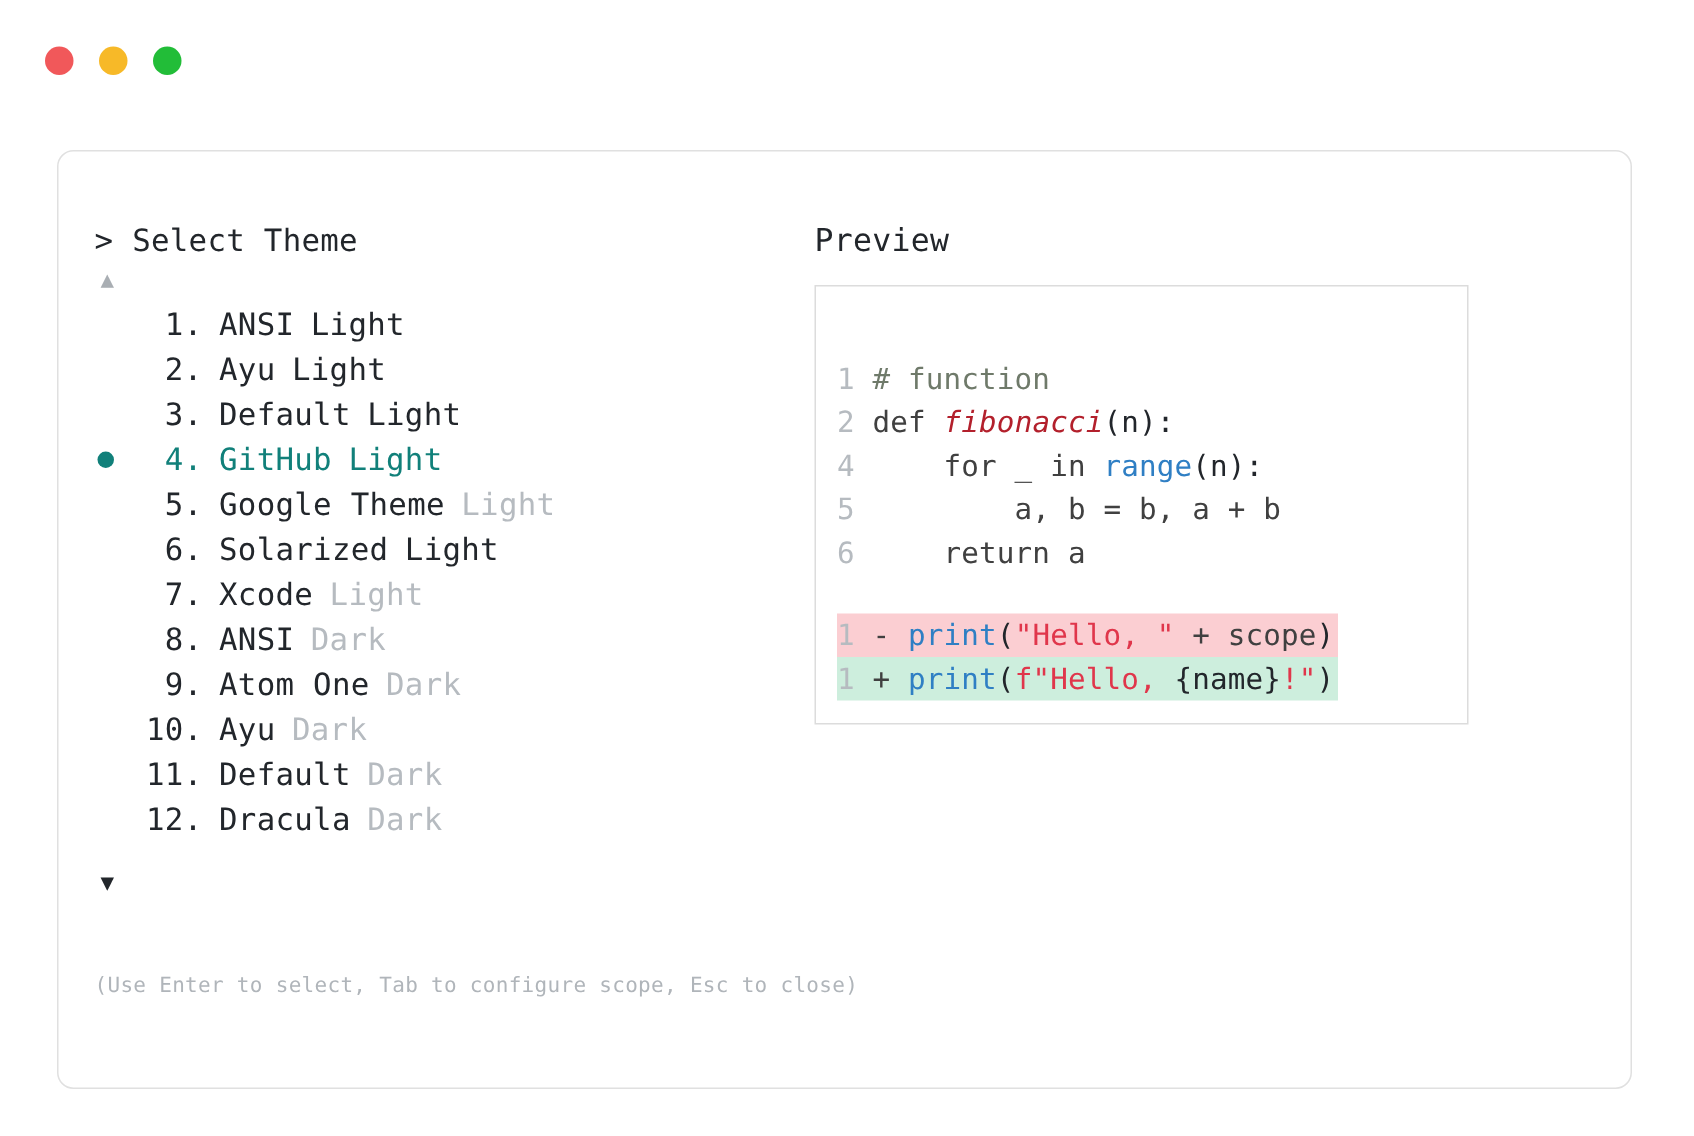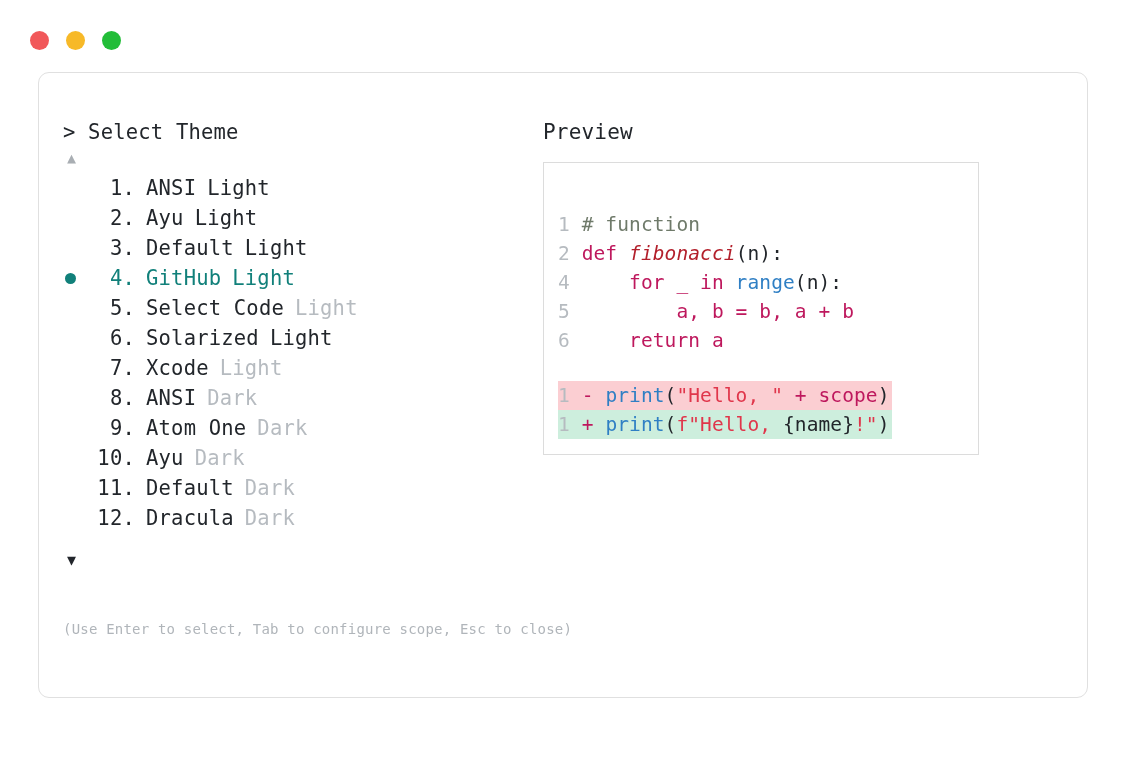--- a/index.html
+++ b/index.html
@@ -25,21 +25,21 @@
   .dot {
     width: 19px;
     height: 19px;
     border-radius: 50%;
   }
 
   
   .card {
     position: absolute;
     left: 38px;
-    top: 72px;
+    top: 100px;
     width: 1050px;
     height: 626px;
     box-sizing: border-box;
     border: 1.6px solid #e0e0e0;
     border-radius: 11px;
     background: #ffffff;
     padding-left: 36px;
   }
 
   .card-inner {
@@ -177,21 +177,21 @@
   .code-line.diff {
     display: inline-block;
     padding-right: 2px;
   }
   .diff-del { background: #fbced2; }
   .diff-add { background: #cdeedd; }
   .spacer-line { height: 26px; }
 
   
   .tok-comment { color: #6f7a6a; }
-  .tok-plain   { color: #be185d; }
+  .tok-plain   { color: #404040; }
   .tok-fn      { color: #b3202c; font-style: italic; }
   .tok-num     { color: #177f86; }
   .tok-builtin { color: #2f7fc4; }
   .tok-str     { color: #e0364b; }
   .tok-punc    { color: #22262b; }
 </style>
 </head>
 <body>
 
 <div class="window-dots">
@@ -207,21 +207,21 @@
 
       <div class="prompt-line">&gt; Select Theme</div>
 
       <div class="arrow arrow-up">▲</div>
 
       <ul class="theme-list" id="theme-list">
           <li class="theme-row"><span class="bullet-cell"></span><span class="num-cell">1.</span><span class="name-cell">ANSI</span><span class="name-cell">Light</span></li>
           <li class="theme-row"><span class="bullet-cell"></span><span class="num-cell">2.</span><span class="name-cell">Ayu</span><span class="name-cell">Light</span></li>
           <li class="theme-row"><span class="bullet-cell"></span><span class="num-cell">3.</span><span class="name-cell">Default</span><span class="name-cell">Light</span></li>
           <li class="theme-row selected"><span class="bullet-cell"><span class="bullet"></span></span><span class="num-cell">4.</span><span class="name-cell">GitHub</span><span class="name-cell">Light</span></li>
-          <li class="theme-row"><span class="bullet-cell"></span><span class="num-cell">5.</span><span class="name-cell">Select Code</span><span class="name-cell variant">Light</span></li>
+          <li class="theme-row"><span class="bullet-cell"></span><span class="num-cell">5.</span><span class="name-cell">Google Theme</span><span class="name-cell variant">Light</span></li>
           <li class="theme-row"><span class="bullet-cell"></span><span class="num-cell">6.</span><span class="name-cell">Solarized</span><span class="name-cell">Light</span></li>
           <li class="theme-row"><span class="bullet-cell"></span><span class="num-cell">7.</span><span class="name-cell">Xcode</span><span class="name-cell variant">Light</span></li>
           <li class="theme-row"><span class="bullet-cell"></span><span class="num-cell">8.</span><span class="name-cell">ANSI</span><span class="name-cell variant">Dark</span></li>
           <li class="theme-row"><span class="bullet-cell"></span><span class="num-cell">9.</span><span class="name-cell">Atom One</span><span class="name-cell variant">Dark</span></li>
           <li class="theme-row"><span class="bullet-cell"></span><span class="num-cell">10.</span><span class="name-cell">Ayu</span><span class="name-cell variant">Dark</span></li>
           <li class="theme-row"><span class="bullet-cell"></span><span class="num-cell">11.</span><span class="name-cell">Default</span><span class="name-cell variant">Dark</span></li>
           <li class="theme-row"><span class="bullet-cell"></span><span class="num-cell">12.</span><span class="name-cell">Dracula</span><span class="name-cell variant">Dark</span></li>
         </ul>
 
       <div class="arrow arrow-down">▼</div>

